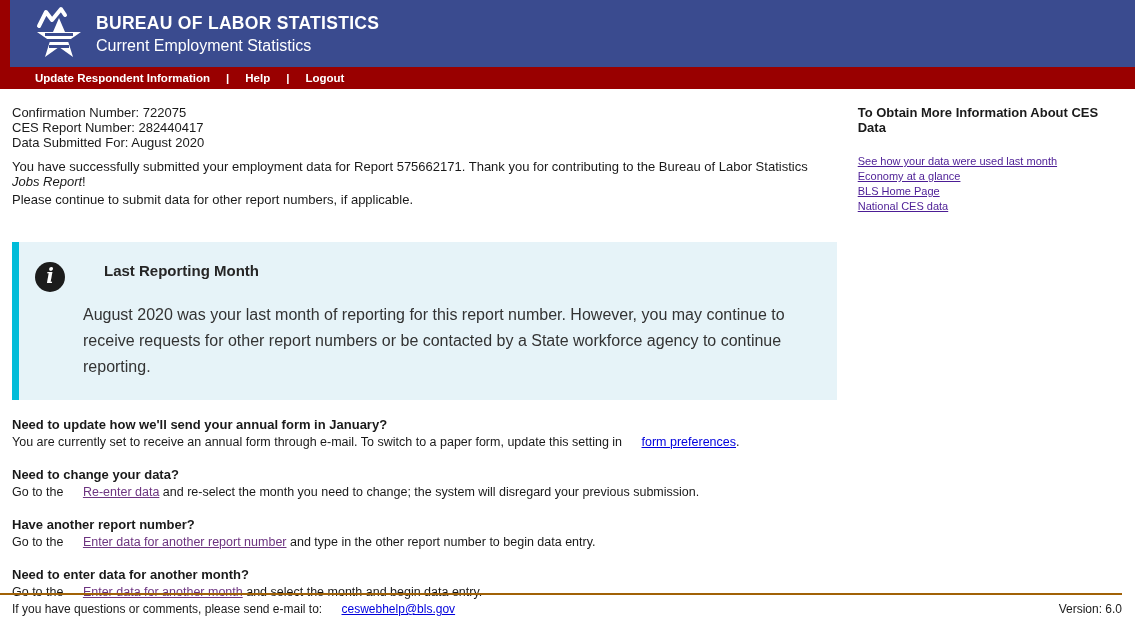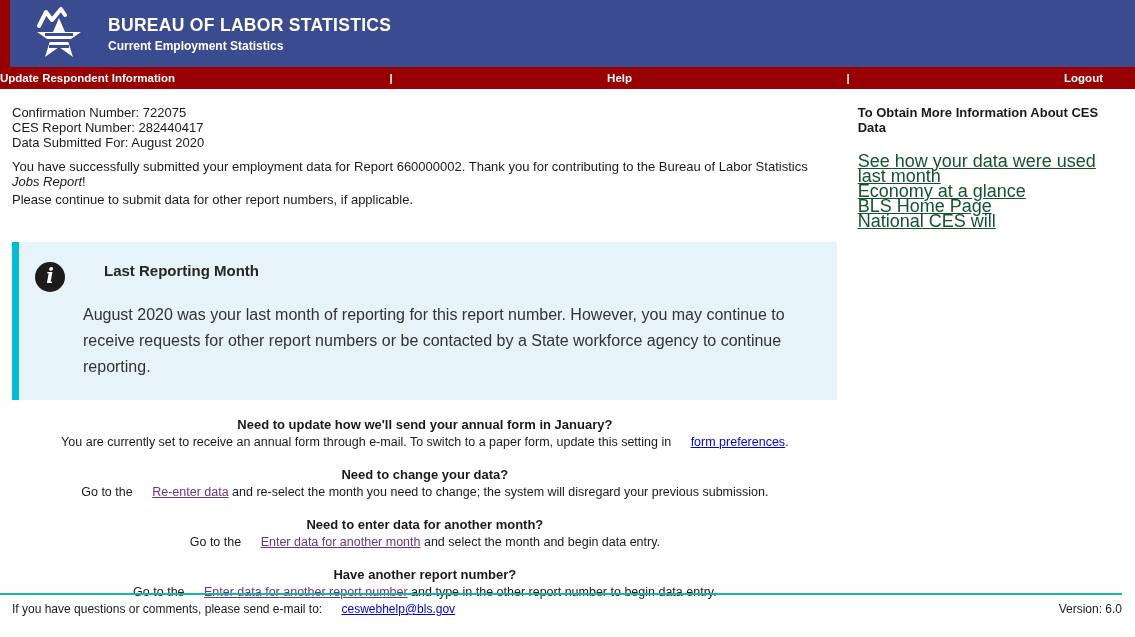--- a/index.html
+++ b/index.html
@@ -14,29 +14,30 @@
   }
 
   
   .banner { background: #990000; height: 89px; width: 100%; }
   .header-blue {
     margin-left: 10px; height: 67px;
     background: #3a4b8f;
     display: flex; align-items: center;
   }
   .logo-wrap { margin-left: 20px; width: 58px; height: 58px; display: flex; align-items: center; justify-content: center; }
-  .title-block { margin-left: 20px; color: #ffffff; }
+  .title-block { margin-left: 8px; color: #ffffff; }
   .app-title { font-size: 17.5px; font-weight: bold; letter-spacing: 0.3px; }
-  .app-subtitle { font-size: 12px; margin-top: 3px; font-weight: bold; }
+  .app-subtitle { font-size: 16px; margin-top: 3px; }
 
   .nav-row {
     height: 22px;
-    display: flex; justify-content: space-between; align-items: center;
+    display: flex; justify-content: flex-start; align-items: center;
     padding-right: 32px;
     color: #ffffff;
+    padding-left: 35px;
   }
   .nav-link {
     color: #ffffff; font-size: 11.5px; font-weight: bold;
     text-decoration: none; cursor: pointer;
   }
   .nav-sep { font-size: 11.5px; font-weight: bold; margin: 0 16px; }
 
   
   .content { display: flex; padding: 16px 16px 0 12px; }
   .main-col { width: 828px; }
@@ -65,34 +66,34 @@
     color: #ffffff;
     font-family: "DejaVu Serif", serif; font-weight: bold; font-style: italic;
     font-size: 20px; line-height: 28px; text-align: center;
     margin-top: 2px;
   }
   .notice-text { margin-left: 18px; color: #333333; }
   .notice-title { font-size: 15px; font-weight: bold; color: #262626; margin-top: 2px; margin-left: 21px; }
   .notice-body { font-size: 16px; line-height: 26px; margin-top: 23px; max-width: 732px; }
 
   
-  .sections { margin-top: 17px; text-align: center; }
+  .sections { margin-top: 17px; }
   .section { margin-bottom: 18px; }
   .section-heading { font-size: 13px; font-weight: bold; margin: 0 0 3px 0; }
   .section-body { font-size: 12.5px; line-height: 14px; margin: 0; }
 
   
   .side-heading { font-size: 13px; font-weight: bold; line-height: 15px; margin-bottom: 19px; }
-  .side-link { display: block; font-size: 18px; line-height: 15px; color: #14532d; text-decoration: underline; cursor: pointer; }
+  .side-link { display: block; font-size: 11px; line-height: 15px; color: #4c1d95; text-decoration: underline; cursor: pointer; }
 
   
   .footer {
     position: absolute; left: 0; top: 593px;
     width: 1122px;
-    border-top: 2px solid #14b8a6;
+    border-top: 2px solid #a16207;
     display: flex; justify-content: space-between;
     padding: 7px 0 0 12px;
   }
   .footer-text { font-size: 12px; }
   .footer-version { font-size: 12px; color: #1a1a1a; }
 </style>
 </head>
 <body>
 
 <div class="banner">
@@ -120,21 +121,21 @@
   </div>
 </div>
 
 <div class="content">
   <div class="main-col">
 
     <div class="info-line">Confirmation Number: 722075</div>
     <div class="info-line">CES Report Number: 282440417</div>
     <div class="info-line">Data Submitted For: August 2020</div>
 
-    <div class="para"><span>You have successfully submitted your employment data for Report 660000002. Thank you for contributing to the Bureau of Labor Statistics </span><span class="italic">Jobs Report</span><span>!</span></div>
+    <div class="para"><span>You have successfully submitted your employment data for Report 575662171. Thank you for contributing to the Bureau of Labor Statistics </span><span class="italic">Jobs Report</span><span>!</span></div>
 
     <div class="para second">Please continue to submit data for other report numbers, if applicable.</div>
 
     <div class="notice">
       <div class="notice-icon">i</div>
       <div class="notice-text">
         <div class="notice-title">Last Reporting Month</div>
         <div class="notice-body">August 2020 was your last month of reporting for this report number. However, you may continue to receive requests for other report numbers or be contacted by a State workforce agency to continue reporting.</div>
       </div>
     </div>
@@ -145,37 +146,37 @@
         <h3 class="section-heading">Need to update how we'll send your annual form in January?</h3>
         <p class="section-body"><span>You are currently set to receive an annual form through e-mail. To switch to a paper form, update this setting in </span><a class="link">form preferences</a><span>.</span></p>
       </div>
 
       <div class="section">
         <h3 class="section-heading">Need to change your data?</h3>
         <p class="section-body"><span>Go to the </span><a class="link visited">Re-enter data</a><span> and re-select the month you need to change; the system will disregard your previous submission.</span></p>
       </div>
 
       <div class="section">
-        <h3 class="section-heading">Need to enter data for another month?</h3>
-        <p class="section-body"><span>Go to the </span><a class="link visited">Enter data for another month</a><span> and select the month and begin data entry.</span></p>
+        <h3 class="section-heading">Have another report number?</h3>
+        <p class="section-body"><span>Go to the </span><a class="link visited">Enter data for another report number</a><span> and type in the other report number to begin data entry.</span></p>
       </div>
 
       <div class="section">
-        <h3 class="section-heading">Have another report number?</h3>
-        <p class="section-body"><span>Go to the </span><a class="link visited">Enter data for another report number</a><span> and type in the other report number to begin data entry.</span></p>
+        <h3 class="section-heading">Need to enter data for another month?</h3>
+        <p class="section-body"><span>Go to the </span><a class="link visited">Enter data for another month</a><span> and select the month and begin data entry.</span></p>
       </div>
 
     </div>
   </div>
 
   <div class="side-col">
     <div class="side-heading">To Obtain More Information About CES Data</div>
     <a class="side-link">See how your data were used last month</a>
     <a class="side-link">Economy at a glance</a>
     <a class="side-link">BLS Home Page</a>
-    <a class="side-link">National CES will</a>
+    <a class="side-link">National CES data</a>
   </div>
 </div>
 
 <div class="footer">
   <div class="footer-text"><span>If you have questions or comments, please send e-mail to: </span><a class="link">ceswebhelp@bls.gov</a></div>
   <div class="footer-version">Version: 6.0</div>
 </div>
 
 </body></html>

